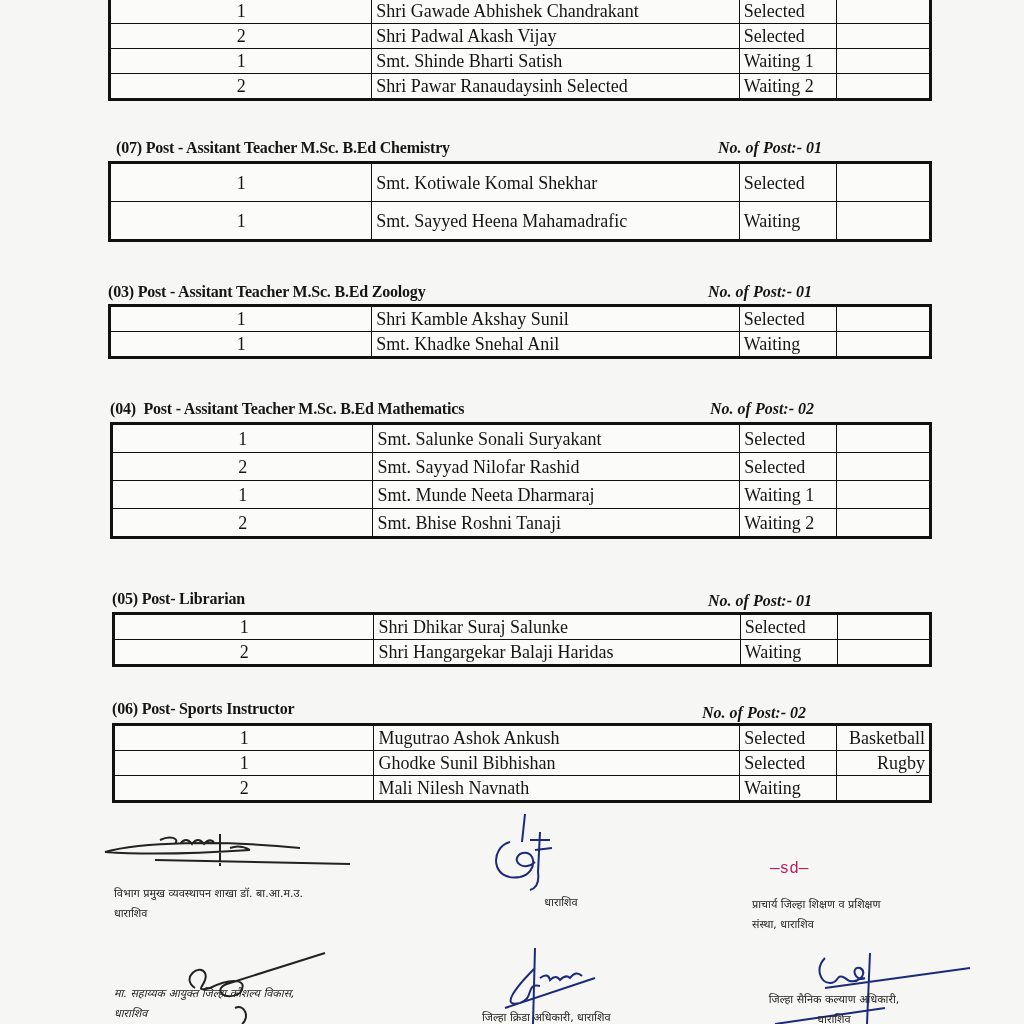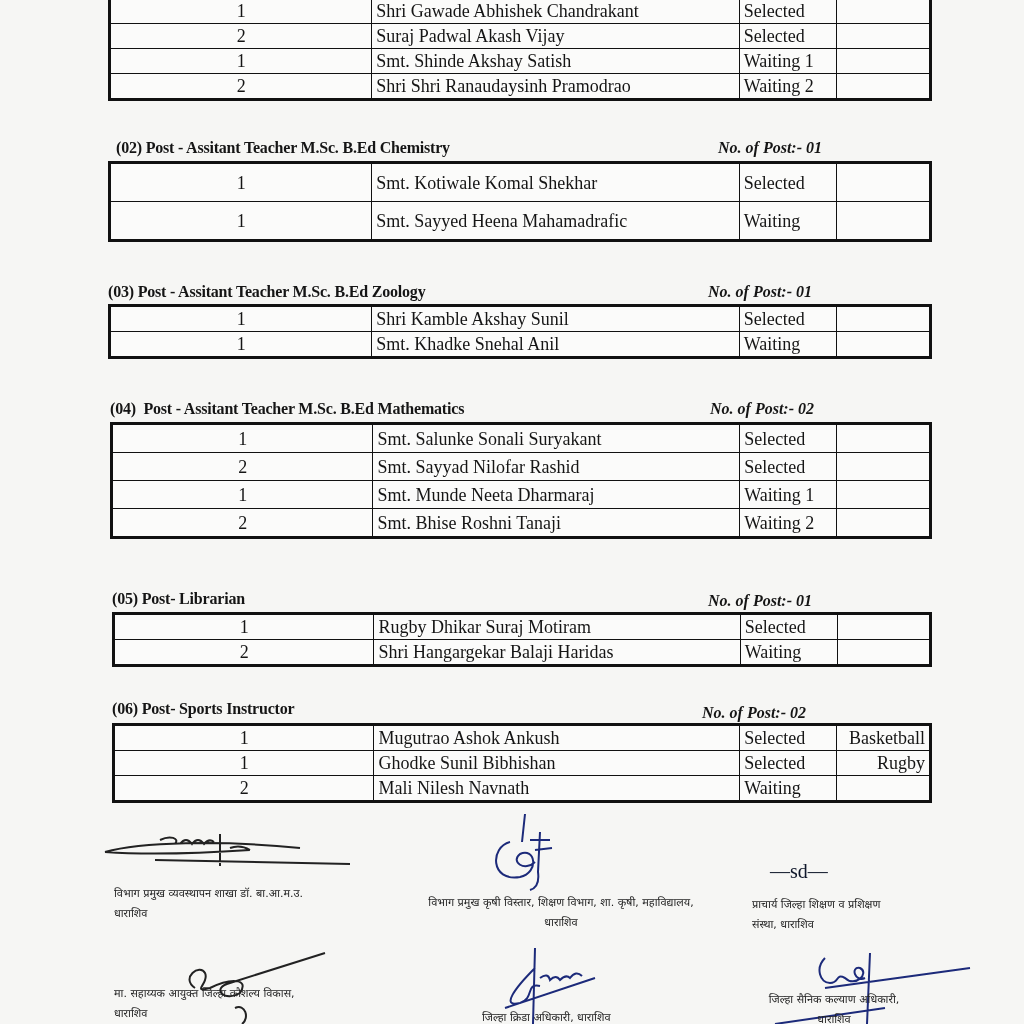--- a/index.html
+++ b/index.html
@@ -45,40 +45,40 @@
   <table class="list" style="left:108px; top:-4px; width:824px;">
     <tbody>
         <tr>
       <td class="c-no">1</td>
       <td class="c-name">Shri Gawade Abhishek Chandrakant</td>
       <td class="c-status">Selected</td>
       <td class="c-remark"></td>
     </tr>
     <tr>
       <td class="c-no">2</td>
-      <td class="c-name">Suraj Padwal Akash Vijay</td>
-      <td class="c-status">Selected</td>
-      <td class="c-remark"></td>
-    </tr>
-    <tr>
-      <td class="c-no">1</td>
-      <td class="c-name">Smt. Shinde Akshay Satish</td>
+      <td class="c-name">Shri Padwal Akash Vijay</td>
+      <td class="c-status">Selected</td>
+      <td class="c-remark"></td>
+    </tr>
+    <tr>
+      <td class="c-no">1</td>
+      <td class="c-name">Smt. Shinde Bharti Satish</td>
       <td class="c-status">Waiting 1</td>
       <td class="c-remark"></td>
     </tr>
     <tr>
       <td class="c-no">2</td>
-      <td class="c-name">Shri Shri Ranaudaysinh Pramodrao</td>
+      <td class="c-name">Shri Pawar Ranaudaysinh Selected</td>
       <td class="c-status">Waiting 2</td>
       <td class="c-remark"></td>
     </tr>
   </tbody>
     </table>
 
-  <div class="heading" style="left:116px; top:139px;">(02) Post - Assitant Teacher M.Sc. B.Ed Chemistry</div>
+  <div class="heading" style="left:116px; top:139px;">(07) Post - Assitant Teacher M.Sc. B.Ed Chemistry</div>
   <div class="posts" style="left:718px; top:139px;">No. of Post:- 01</div>
   <table class="list" style="left:108px; top:161px; width:824px;">
     <tbody>
         <tr>
       <td class="c-no" style="height:37px;">1</td>
       <td class="c-name">Smt. Kotiwale Komal Shekhar</td>
       <td class="c-status">Selected</td>
       <td class="c-remark"></td>
     </tr>
     <tr>
@@ -139,21 +139,21 @@
     </tr>
   </tbody>
     </table>
 
   <div class="heading" style="left:112px; top:590px;">(05) Post- Librarian</div>
   <div class="posts" style="left:708px; top:592px;">No. of Post:- 01</div>
   <table class="list" style="left:112px; top:612px; width:820px;">
     <tbody>
         <tr>
       <td class="c-no">1</td>
-      <td class="c-name">Rugby Dhikar Suraj Motiram</td>
+      <td class="c-name">Shri Dhikar Suraj Salunke</td>
       <td class="c-status">Selected</td>
       <td class="c-remark"></td>
     </tr>
     <tr>
       <td class="c-no">2</td>
       <td class="c-name">Shri Hangargekar Balaji Haridas</td>
       <td class="c-status">Waiting</td>
       <td class="c-remark"></td>
     </tr>
   </tbody>
@@ -189,34 +189,33 @@
   </svg>
   <div class="sig-caption" style="left:114px; top:884px;">
     <div>विभाग प्रमुख व्यवस्थापन शाखा डॉ. बा.आ.म.उ.</div>
     <div>धाराशिव</div>
   </div>
 
   <svg class="sig-mark" style="left:480px; top:812px;" width="90" height="80" viewBox="0 0 90 80">
     <path d="M45 2 L42 30 M30 30 C10 35 10 70 40 65 C60 60 55 35 40 42 C30 50 45 60 55 50 M50 28 L70 28 M55 38 L72 36 M60 20 L58 60 q2 15 -8 18" stroke="#1c2a7a" stroke-width="2" fill="none"></path>
   </svg>
   <div class="sig-caption" style="left:396px; top:893px; width:330px; text-align:center;">
-    <div>विभाग प्रमुख कृषी विस्तार, शिक्षण विभाग, शा. कृषी, महाविद्यालय,</div>
-    <div>धाराशिव</div>
-  </div>
-
-  <div class="sig-mark" style="left:770px; top:860px; font-family:Liberation Serif, serif; font-size:20px; color:#0f172a;">—sd—</div>
+    <div>धाराशिव</div>
+  </div>
+
+  <div class="sig-mark" style="left:770px; top:860px; font-family:Liberation Mono, monospace; font-size:16px; color:#be185d;">—sd—</div>
   <div class="sig-caption" style="left:752px; top:895px; width:170px; text-align:left;">
     <div>प्राचार्य जिल्हा शिक्षण व प्रशिक्षण</div>
     <div>संस्था, धाराशिव</div>
   </div>
 
   <svg class="sig-mark" style="left:170px; top:948px;" width="160" height="76" viewBox="0 0 160 76">
     <path d="M25 40 C10 30 30 15 35 25 C40 35 20 45 40 40 C60 30 80 30 70 45 C55 55 40 40 60 35 L155 5 M65 60 C75 55 80 70 72 76" stroke="#222" stroke-width="2" fill="none"></path>
   </svg>
-  <div class="sig-caption" style="left:114px; top:984px;">
+  <div class="sig-caption" style="left:114px; top:984px;font-style:italic;">
     <div>मा. सहाय्यक आयुक्त जिल्हा कौशल्य विकास,</div>
     <div>धाराशिव</div>
   </div>
 
   <svg class="sig-mark" style="left:495px; top:948px;" width="110" height="76" viewBox="0 0 110 76">
     <path d="M40 0 L38 76 M40 20 C20 40 5 60 25 55 C40 50 30 35 45 38 M45 30 q8 -6 10 2 q6 -6 10 0 q6 -6 10 -2 q6 -8 12 -2 M10 60 L100 30" stroke="#1c2a7a" stroke-width="2" fill="none"></path>
   </svg>
   <div class="sig-caption" style="left:482px; top:1008px;">
     <div>जिल्हा क्रिडा अधिकारी, धाराशिव</div>
   </div>

